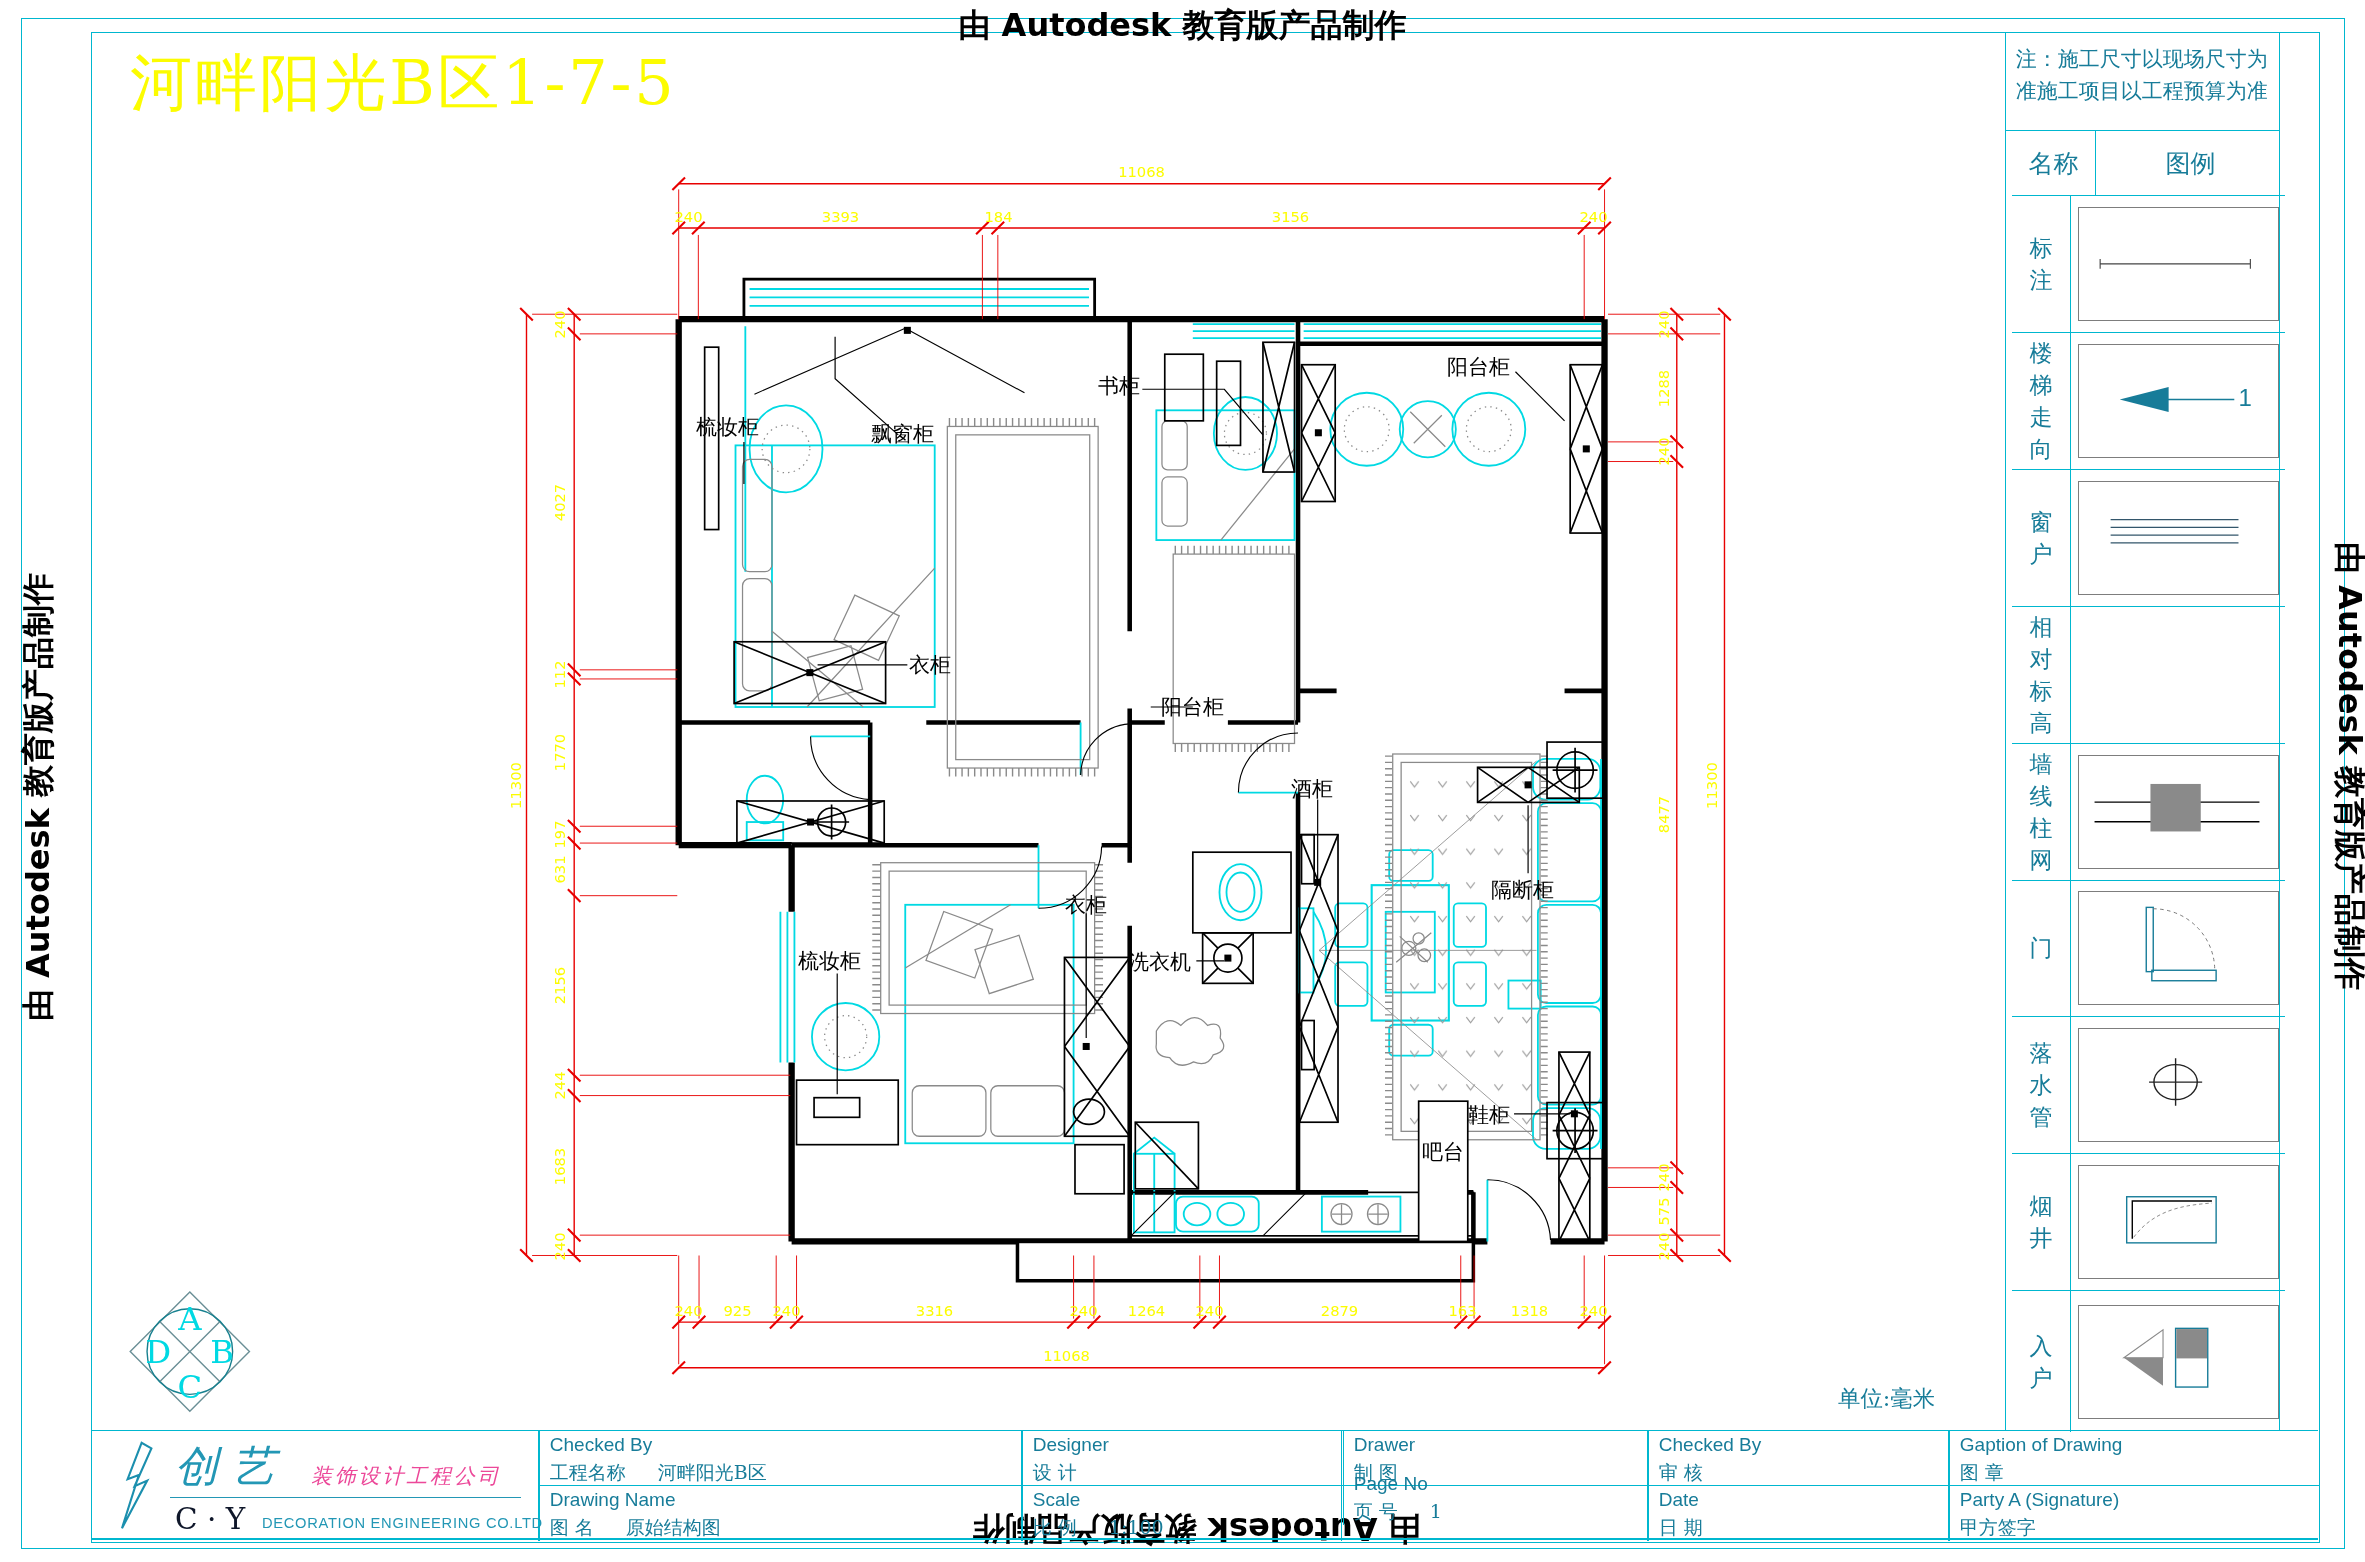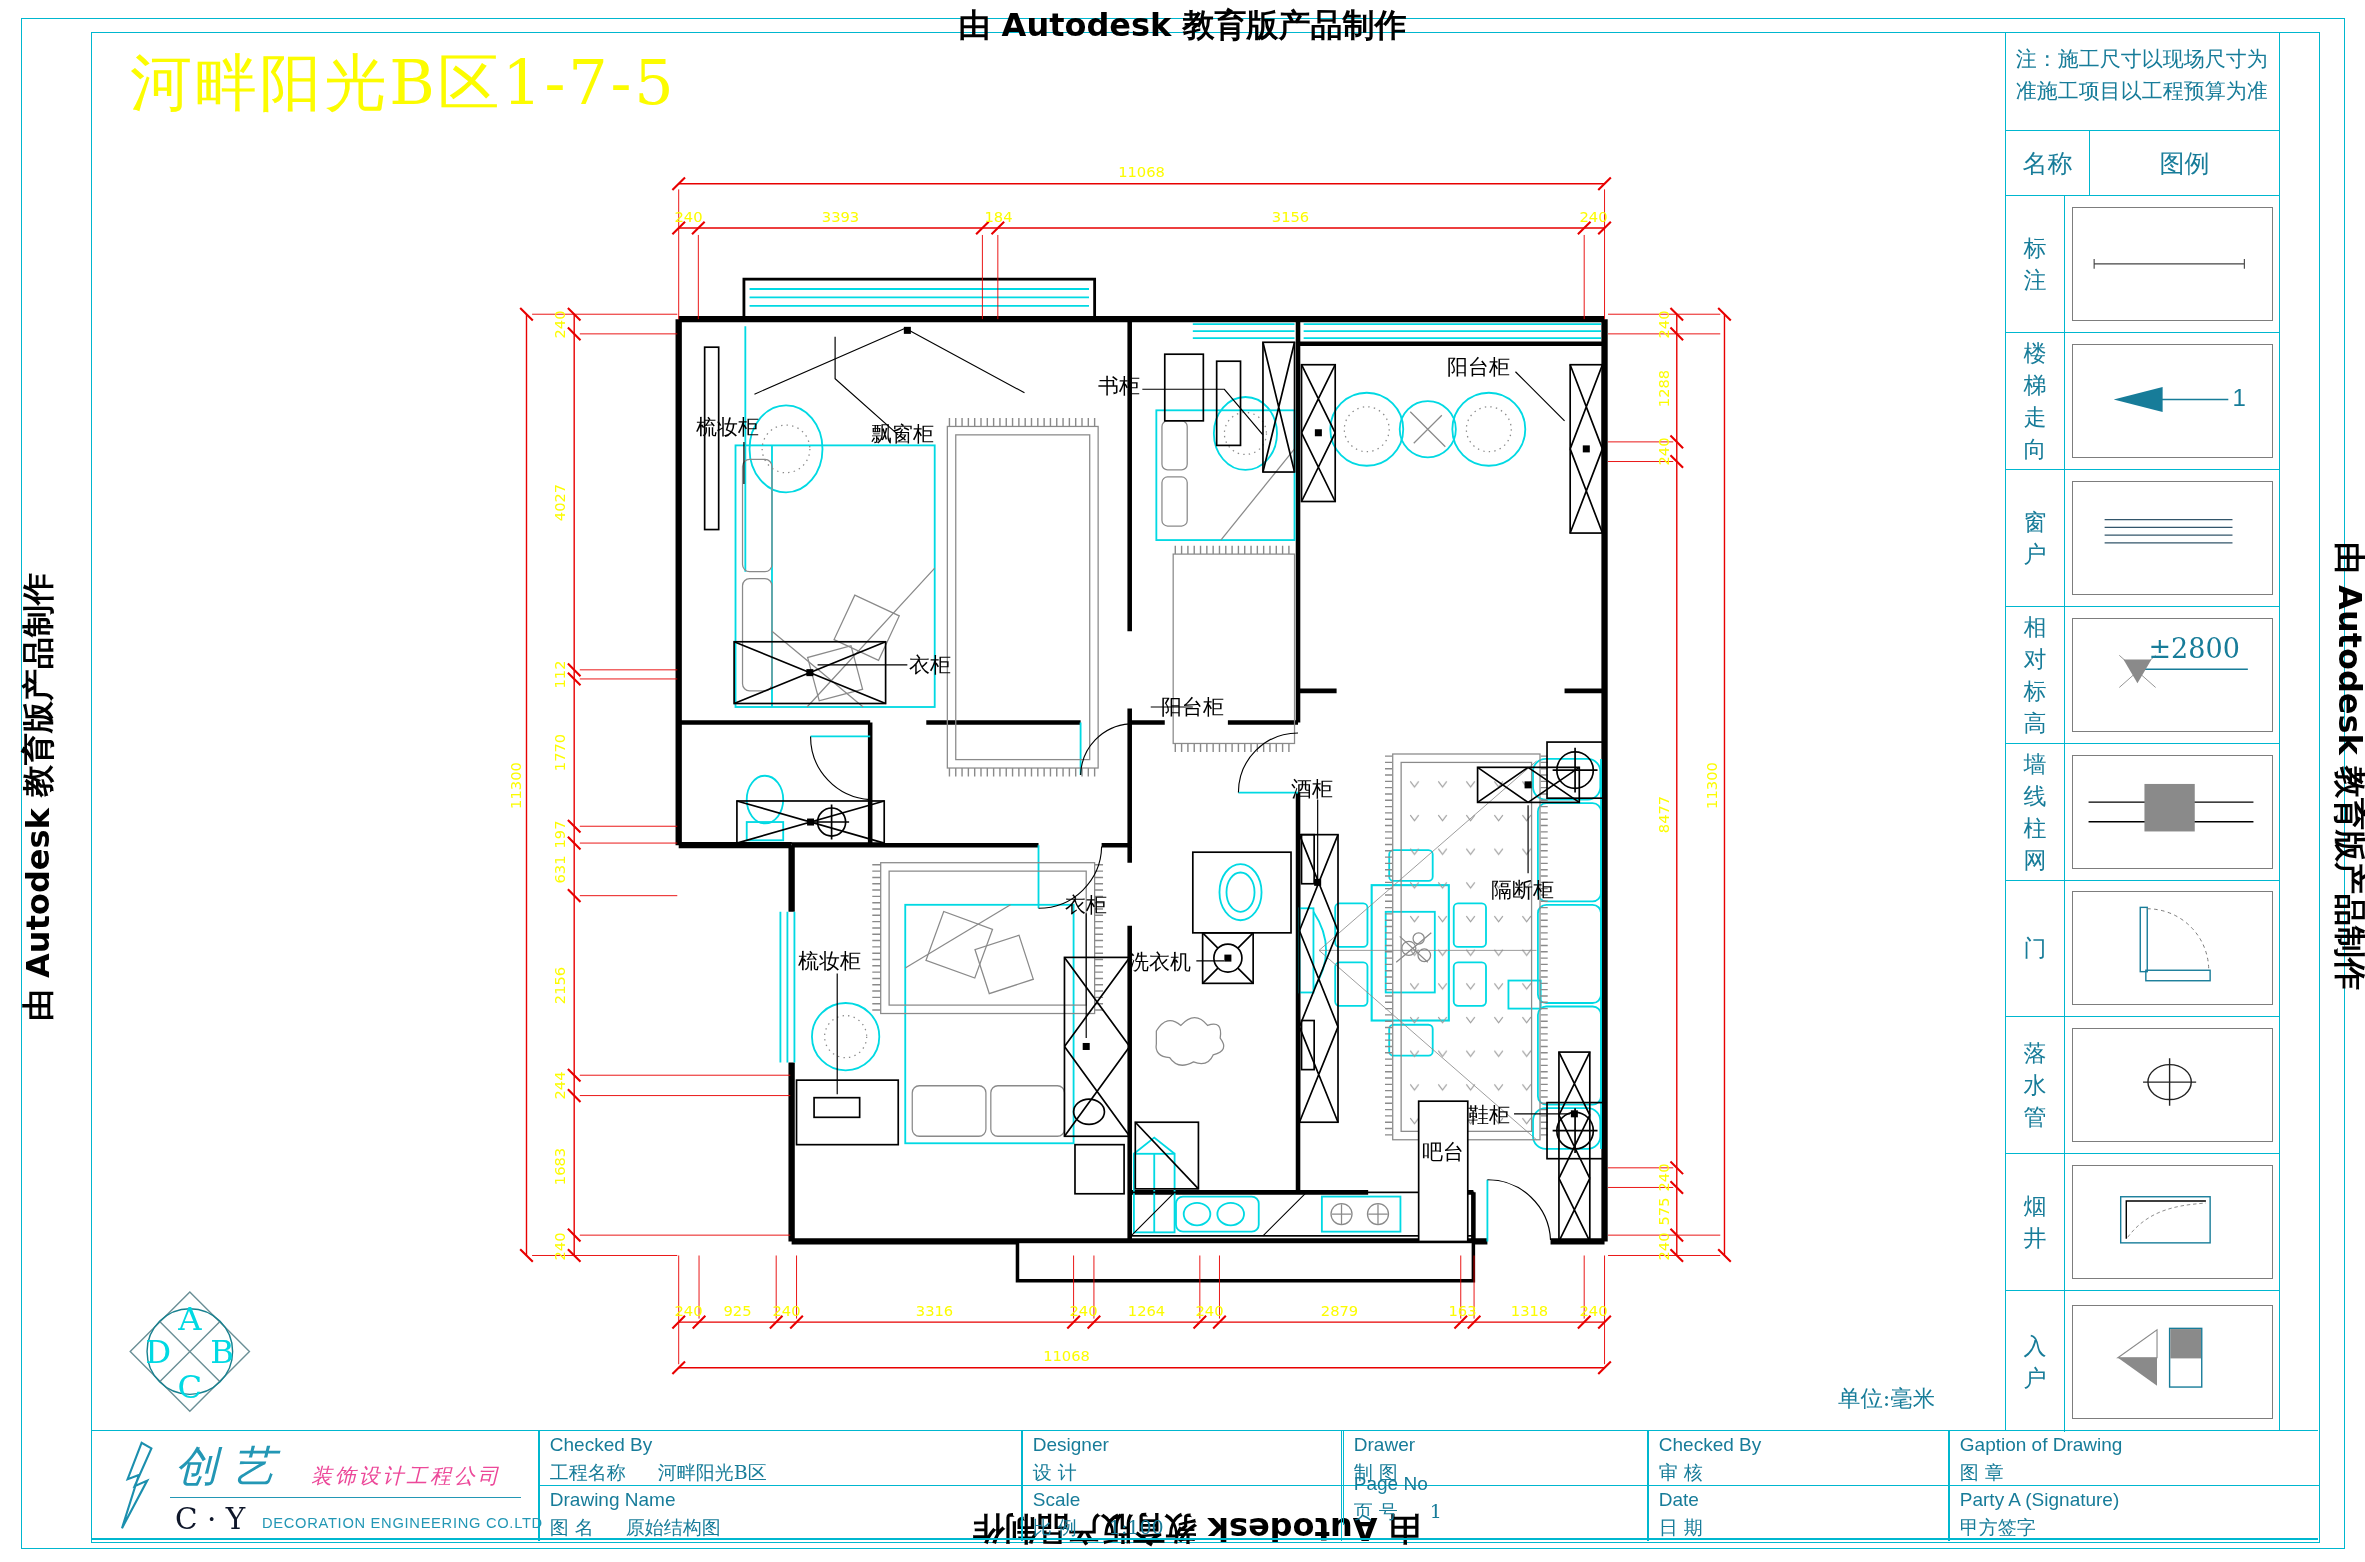--- a/index.html
+++ b/index.html
@@ -15,21 +15,21 @@
   #draw-title{position:absolute;left:130px;top:41px;color:#fcfc00;font-size:62px;
       font-family:"DejaVu Serif",serif;letter-spacing:2.8px;white-space:nowrap;}
   
   .plabel{position:absolute;color:#000;font-size:21px;font-family:"DejaVu Serif",serif;white-space:nowrap;}
   
   .dim,.vdim{position:absolute;color:#fcfc00;font-size:14.7px;width:63px;text-align:center;
       font-family:"DejaVu Sans",sans-serif;white-space:nowrap;}
   .vdim{transform:rotate(-90deg);}
   
   #sidebar{position:absolute;left:2005px;top:32px;width:275px;height:1399px;border:1.4px solid #00b7cf;box-sizing:border-box;color:#177c99;}
-  .srow{position:absolute;left:0;width:100%;border-bottom:1.4px solid #00b7cf;box-sizing:border-box;display:flex;}
+  .srow{position:absolute;left:6px;width:100%;border-bottom:1.4px solid #00b7cf;box-sizing:border-box;display:flex;}
   .scol-name{width:59px;border-right:1.4px solid #00b7cf;box-sizing:border-box;display:flex;align-items:center;justify-content:center;}
   .scol-sym{flex:1;position:relative;display:flex;align-items:center;justify-content:center;}
   .side-label{width:27px;font-size:23px;line-height:32px;text-align:center;word-break:break-all;
       font-family:"DejaVu Serif",serif;color:#177c99;}
   .lbox{position:relative;width:199px;height:112px;border:1.4px solid #7d7d7d;background:#fff;}
   .note-txt{font-size:21px;line-height:32px;padding:9.8px 7px 0 9.8px;font-family:"DejaVu Serif",serif;}
   .hdr-cell{font-size:25px;font-family:"DejaVu Serif",serif;}
   
   #tblock{position:absolute;left:91px;top:1430px;width:2227px;height:110px;border-top:1.4px solid #00b7cf;border-bottom:2.1px solid #00b7cf;box-sizing:border-box;color:#177c99;}
   .tcell{position:absolute;border-left:1.4px solid #00b7cf;box-sizing:border-box;padding:2.8px 0 0 9.8px;overflow:hidden;}
@@ -439,30 +439,20 @@
               <path d="M45,54H228 M45,65H228 M45,76H228 M45,87H228" stroke="#33566b" stroke-width="1.8" fill="none"></path>
             </svg>
       </div>
         </div>
     </div>
 
     <div class="srow" style="top:574px;height:137px;">
       <div class="scol-name">
           <span class="side-label">相对标高</span>
         </div>
-      <div class="scol-sym">
-          <div class="lbox">
-        <svg width="196" height="109" viewBox="0 0 280 156">
-          <line x1="92" y1="72" x2="250" y2="72" stroke="#177c99" stroke-width="2"></line>
-          <polygon points="72,58 112,58 92,92" fill="#8a8a8a"></polygon>
-          <path d="M66,52L118,98 M118,52L66,98" stroke="#8a8a8a" stroke-width="1.3" fill="none"></path>
-        </svg>
-        <span style="position:absolute;left:76px;top:14px;color:#177c99;font-size:27px;font-family:'DejaVu Serif',serif;">±2800</span>
-      </div>
-        </div>
     </div>
 
     <div class="srow" style="top:711px;height:137px;">
       <div class="scol-name">
           <span class="side-label">墙线柱网</span>
         </div>
       <div class="scol-sym">
           <div class="lbox">
         <svg width="196" height="109" viewBox="0 0 280 156">
           <path d="M22,66H258 M22,94H258" stroke="#000" stroke-width="2"></path>

